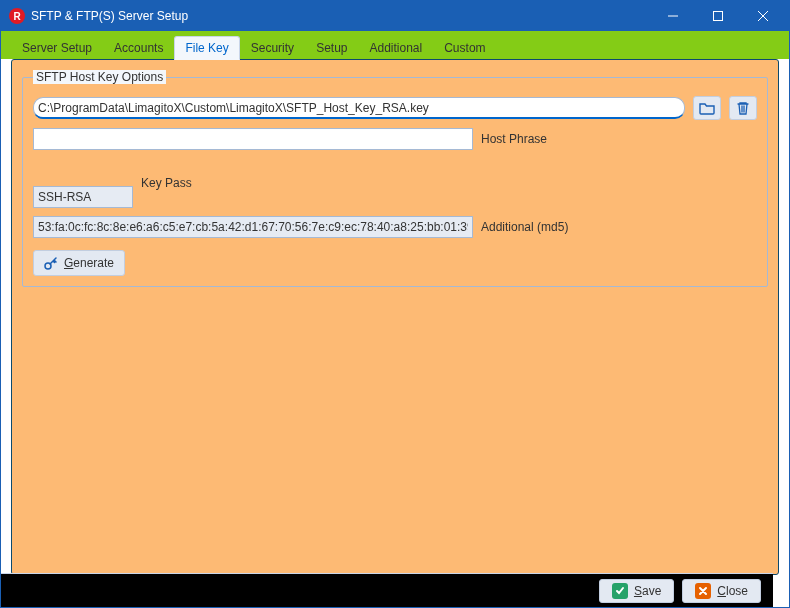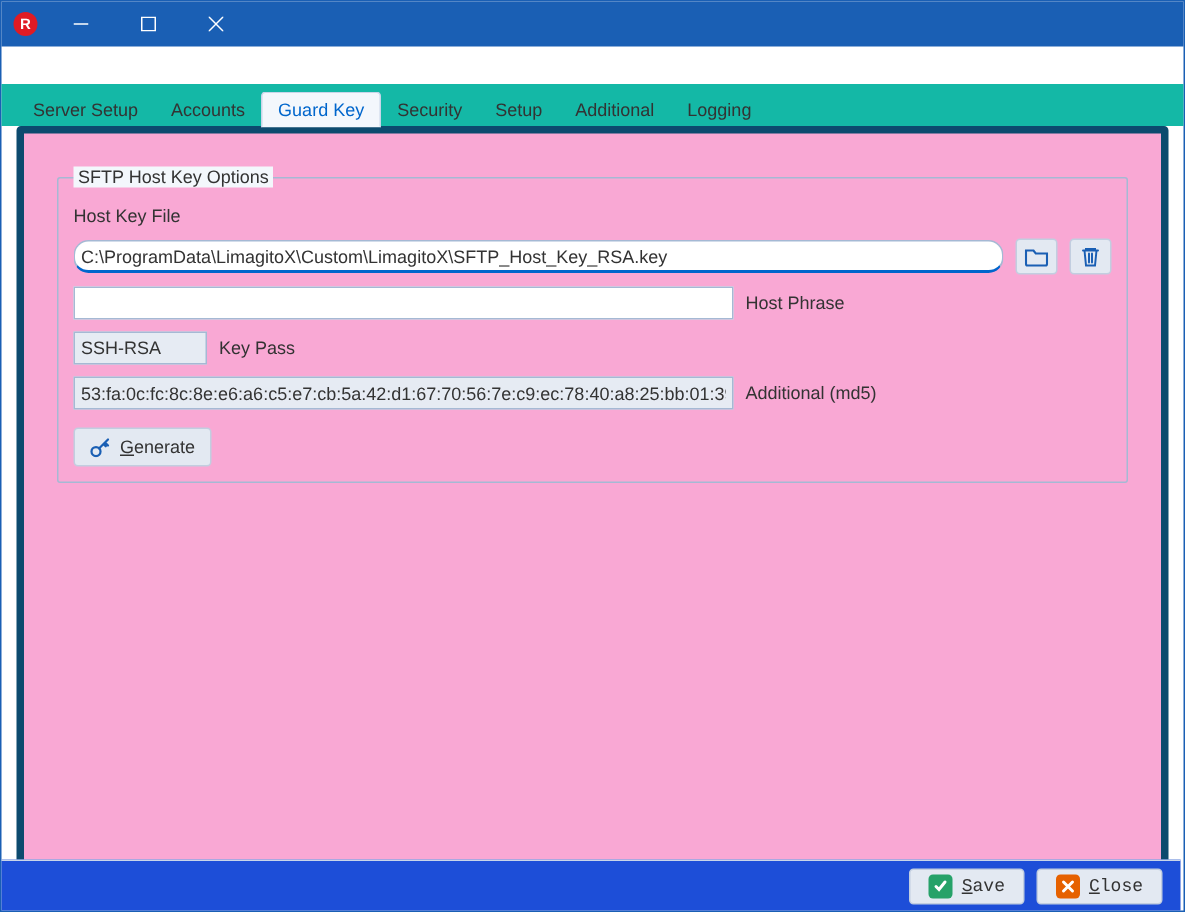--- a/index.html
+++ b/index.html
@@ -56,47 +56,46 @@
     }
     .title-bar .win-btn svg {
       stroke: #fff;
       fill: none;
       stroke-width: 1;
     }
     
     .tabs {
       display: flex;
       padding: 4px 10px 0 10px;
-      background: #14b8a6;
+      background: #84cc16;
       border-bottom: none;
-      margin-top: 25px;
     }
     .tab {
       padding: 4px 10px;
       color: #333;
       cursor: pointer;
       border: 1px solid transparent;
       border-bottom: none;
       position: relative;
       top: 1px;
     }
     .tab.active {
       color: #0066cc;
       border: 1px solid #c9d5e9;
       border-bottom: 1px solid #f3f7fc;
       background: #f3f7fc;
       border-radius: 3px 3px 0 0;
     }
     
     .panel-area {
-      background: #f9a8d4;
-      border: 5px solid #0c4a6e;
+      background: #fdba74;
+      border: 1px solid #0c4a6e;
       border-radius: 3px;
       margin: 0 10px;
-      padding: 22px;
+      padding: 10px;
       height: 516px;
     }
     fieldset.groupbox {
       border: 1px solid #a5b9d4;
       border-radius: 2px;
       padding: 12px 10px 10px 10px;
       position: relative;
     }
     fieldset.groupbox legend {
       color: #333;
@@ -187,30 +186,29 @@
       color: #333;
     }
     .generate-btn .u {
       text-decoration: underline;
     }
     
     .footer-bar {
       position: absolute;
       bottom: 0;
       left: 0;
-      right: 2px;
+      right: 16px;
       height: 34px;
-      background: #1d4ed8;
+      background: #000000;
       border-top: 1px solid #c9d5e9;
       display: flex;
       align-items: center;
       justify-content: flex-end;
       gap: 8px;
       padding: 0 12px;
-      font-family: Liberation Mono, monospace;
     }
     .footer-btn {
       display: inline-flex;
       align-items: center;
       gap: 6px;
       height: 24px;
       padding: 0 12px;
       background: #e3e9f2;
       border: 1px solid #c2cee0;
       border-radius: 3px;
@@ -241,20 +239,21 @@
       border: 1px solid #1a5fb4;
     }
   </style>
 </head>
 <body>
 
 <div class="outer">
 
   <div class="title-bar">
     <div class="app-icon">R</div>
+    <div class="title-text">SFTP &amp; FTP(S) Server Setup</div>
     <div class="win-controls">
       <div class="win-btn">
         <svg width="10" height="10">
             <line x1="0" y1="5" x2="10" y2="5"></line>
           </svg>
       </div>
       <div class="win-btn">
         <svg width="10" height="10">
             <rect x="0.5" y="0.5" width="9" height="9"></rect>
           </svg>
@@ -264,55 +263,52 @@
             <line x1="0" y1="0" x2="10" y2="10"></line>
             <line x1="10" y1="0" x2="0" y2="10"></line>
           </svg>
       </div>
     </div>
   </div>
 
   <div class="tabs">
     <div class="tab">Server Setup</div>
     <div class="tab">Accounts</div>
-    <div class="tab active">Guard Key</div>
+    <div class="tab active">File Key</div>
     <div class="tab">Security</div>
     <div class="tab">Setup</div>
     <div class="tab">Additional</div>
-    <div class="tab">Logging</div>
+    <div class="tab">Custom</div>
   </div>
 
   <div class="panel-area">
     <fieldset class="groupbox">
       <legend>SFTP Host Key Options</legend>
 
-      <div class="row" style="margin-top:0;">
-        <span class="label-inline">Host Key File</span>
-      </div>
       <div class="row">
         <input type="text" class="field path-input" style="flex: 1 1 0%;" value="C:\ProgramData\LimagitoX\Custom\LimagitoX\SFTP_Host_Key_RSA.key">
         <div class="icon-btn">
           <svg width="16" height="14">
             <path d="M1 3 h5 l1.5 2 H15 v7 a1 1 0 0 1 -1 1 H2 a1 1 0 0 1 -1 -1 Z" fill="none" stroke="#1a5fb4" stroke-width="1.4"></path>
           </svg>
         </div>
         <div class="icon-btn">
           <svg width="14" height="16">
             <path d="M2 4 h10 M4 4 v-1 h6 v1 M3 4 l1 10 h6 l1 -10 M6 6 v6 M8 6 v6" fill="none" stroke="#1a5fb4" stroke-width="1.3" stroke-linecap="round"></path>
           </svg>
         </div>
       </div>
 
       <div class="row">
         <input type="text" class="field" style="width: 440px;" value="">
         <span class="label-inline">Host Phrase</span>
       </div>
 
       <div class="row">
-        <input type="text" class="field readonly" style="width: 89px;" readonly="" value="SSH-RSA">
+        <input type="text" class="field readonly" style="width: 100px; margin-top: 28px;" readonly="" value="SSH-RSA">
         <span class="label-inline">Key Pass</span>
       </div>
 
 
       <div class="row">
         <input type="text" class="field readonly" style="width: 440px;" readonly="" value="53:fa:0c:fc:8c:8e:e6:a6:c5:e7:cb:5a:42:d1:67:70:56:7e:c9:ec:78:40:a8:25:bb:01:39:45:">
         <span class="label-inline">Additional (md5)</span>
       </div>
 
       <div class="row" style="margin-top:12px;text-align:right;">

